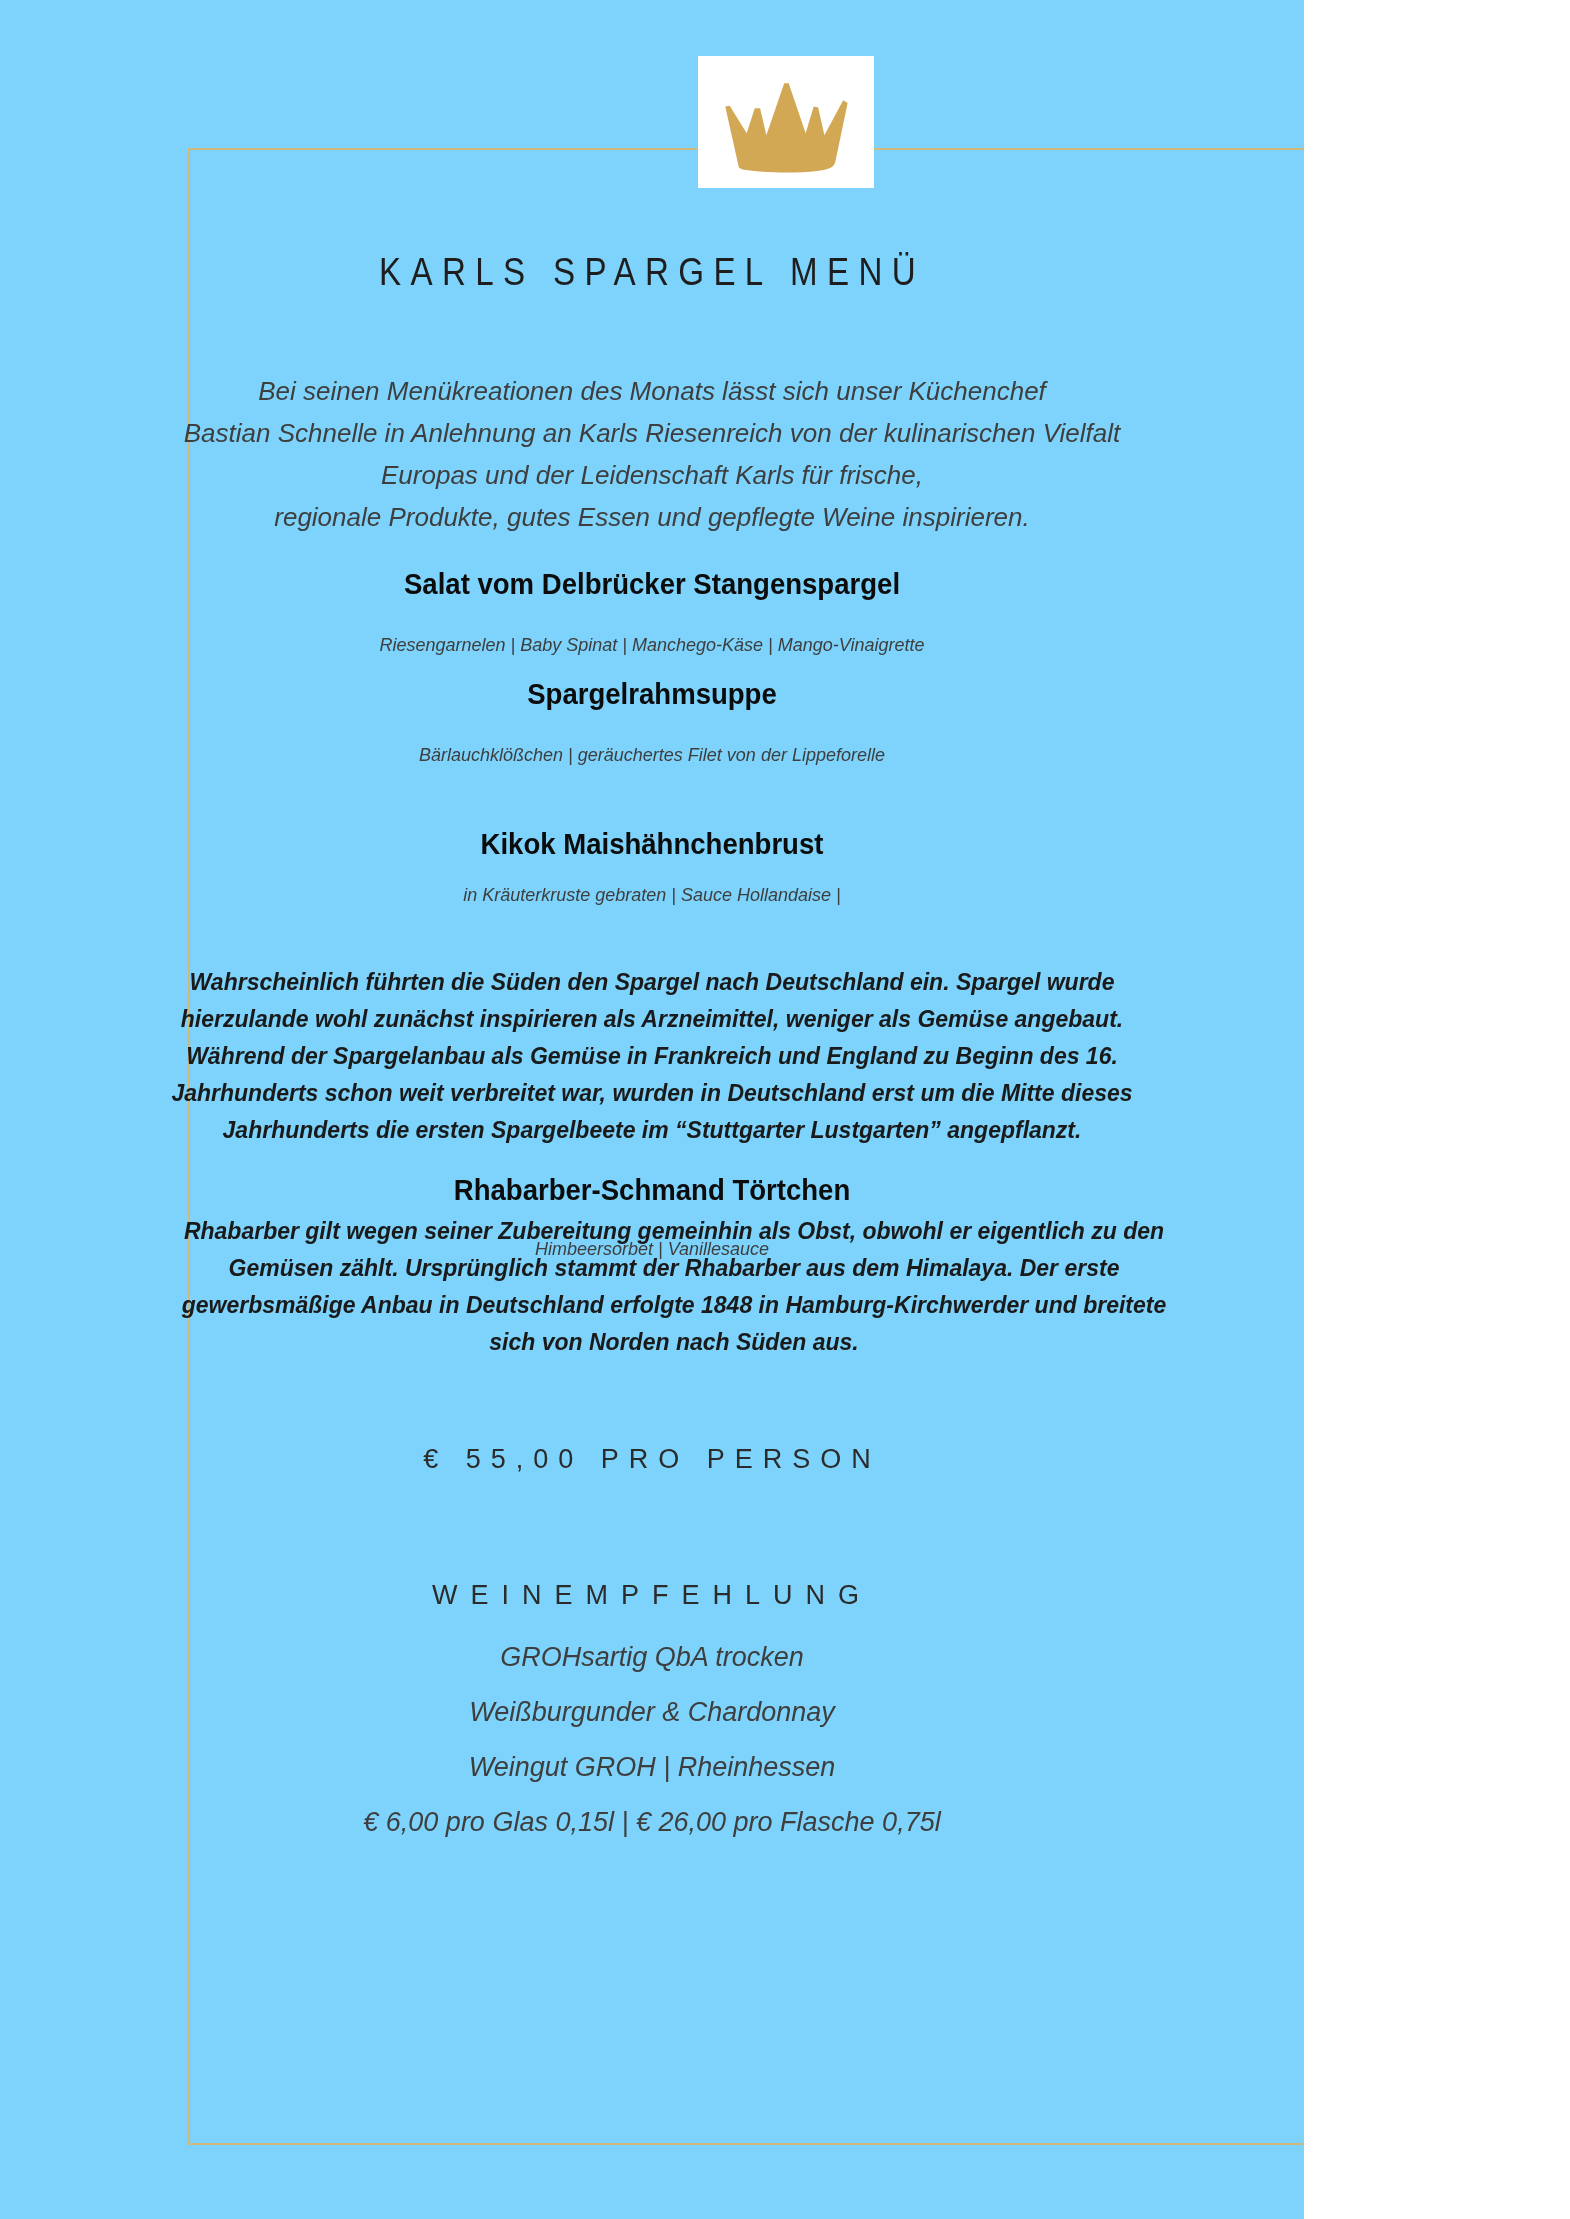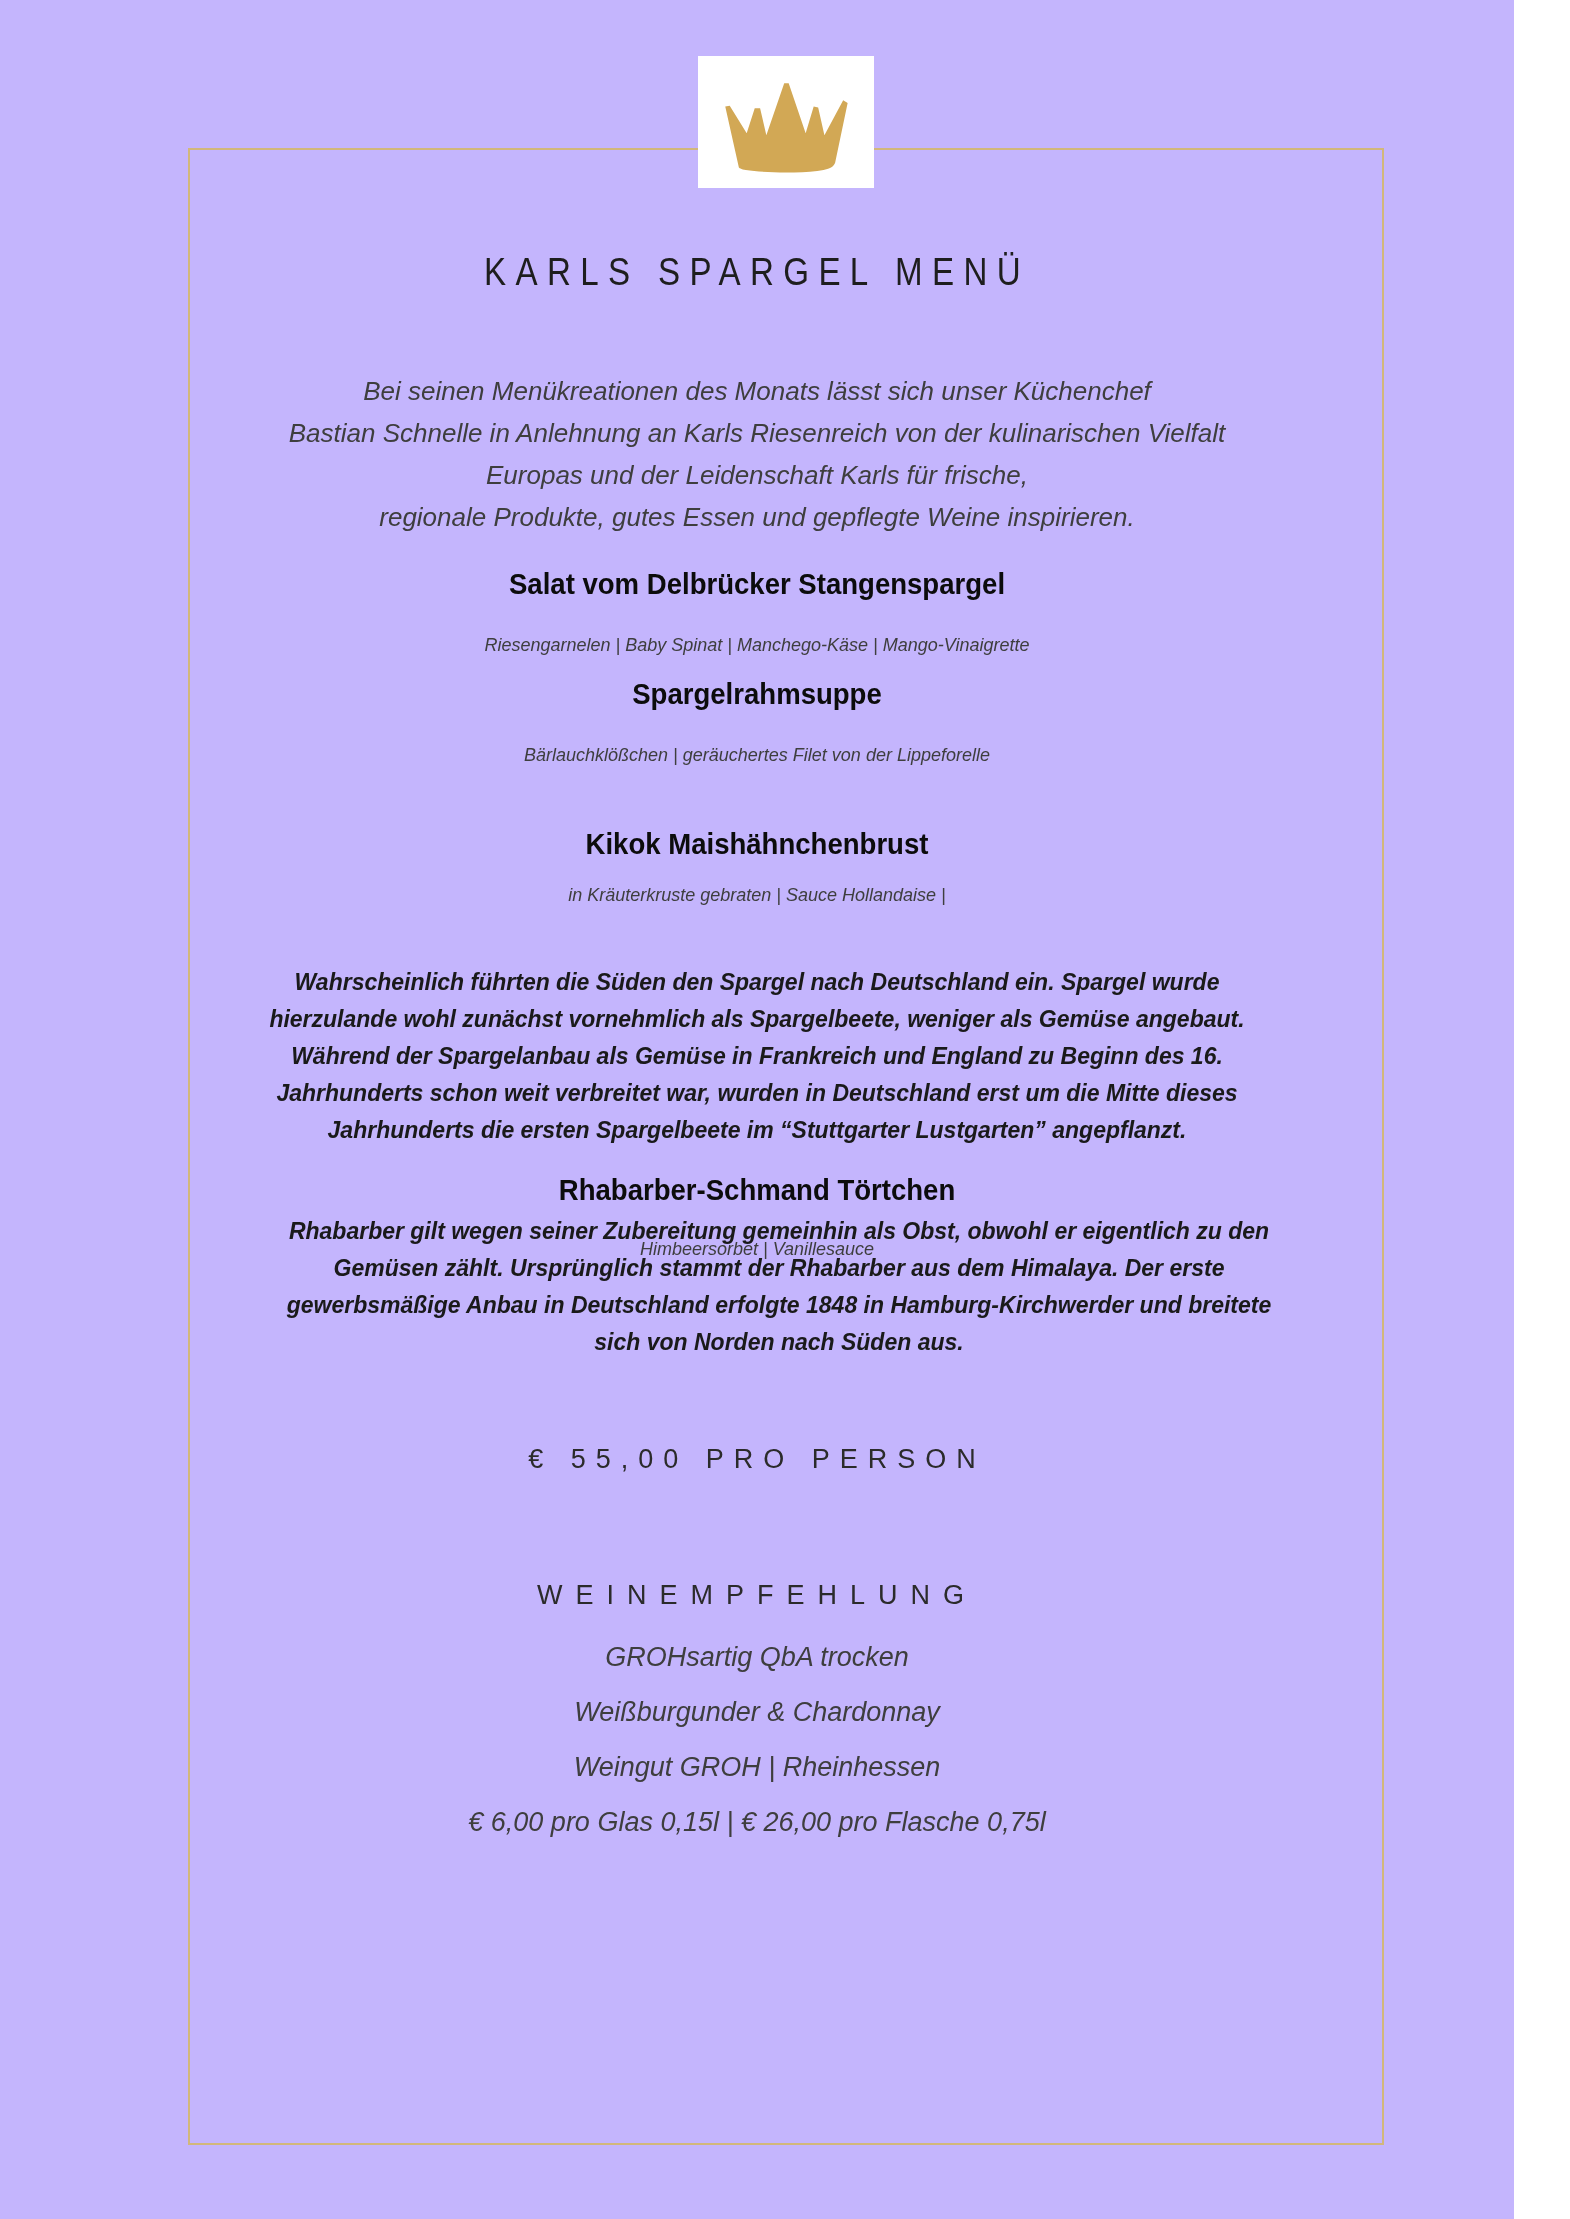--- a/index.html
+++ b/index.html
@@ -1,19 +1,19 @@
 <!DOCTYPE html>
 <html lang="de" style="--gold-border: #d2b77b; --crown-gold: #d2a855;"><head>
 <meta charset="utf-8">
 <style>
   html,body { margin:0; padding:0; background:#ffffff; }
   .page {
     position:relative;
-    width:1514px; height:2219px;
-    background:#c4b5fd;
+    width:1304px; height:2219px;
+    background:#7dd3fc;
     font-family:"Liberation Sans", sans-serif;
     overflow:hidden;
   }
   .frame {
     position:absolute;
     left:188px; top:148px;
     width:1196px; height:1997px;
     border:2px solid var(--gold-border, #d2b77b);
     box-sizing:border-box;
   }
@@ -120,21 +120,21 @@
   <h2 class="block course-name b-suppe-name">Spargelrahmsuppe</h2>
   <div class="block course-desc b-suppe-desc">Bärlauchklößchen | geräuchertes Filet von der Lippeforelle</div>
 
   <h2 class="block course-name b-kikok-name">Kikok Maishähnchenbrust</h2>
   <div class="block course-desc b-kikok-desc">
     <div>in Kräuterkruste gebraten | Sauce Hollandaise |</div>
   </div>
 
   <div class="block note b-note1">
     <div class="note-line">Wahrscheinlich führten die Süden den Spargel nach Deutschland ein. Spargel wurde</div>
-    <div class="note-line">hierzulande wohl zunächst vornehmlich als Spargelbeete, weniger als Gemüse angebaut.</div>
+    <div class="note-line">hierzulande wohl zunächst inspirieren als Arzneimittel, weniger als Gemüse angebaut.</div>
     <div class="note-line">Während der Spargelanbau als Gemüse in Frankreich und England zu Beginn des 16.</div>
     <div class="note-line">Jahrhunderts schon weit verbreitet war, wurden in Deutschland erst um die Mitte dieses</div>
     <div class="note-line">Jahrhunderts die ersten Spargelbeete im “Stuttgarter Lustgarten” angepflanzt.</div>
   </div>
 
   <h2 class="block course-name b-rhab-name">Rhabarber-Schmand Törtchen</h2>
   <div class="block course-desc b-rhab-desc">Himbeersorbet | Vanillesauce</div>
 
   <div class="block note b-note2">
     <div class="note-line">Rhabarber gilt wegen seiner Zubereitung gemeinhin als Obst, obwohl er eigentlich zu den</div>

